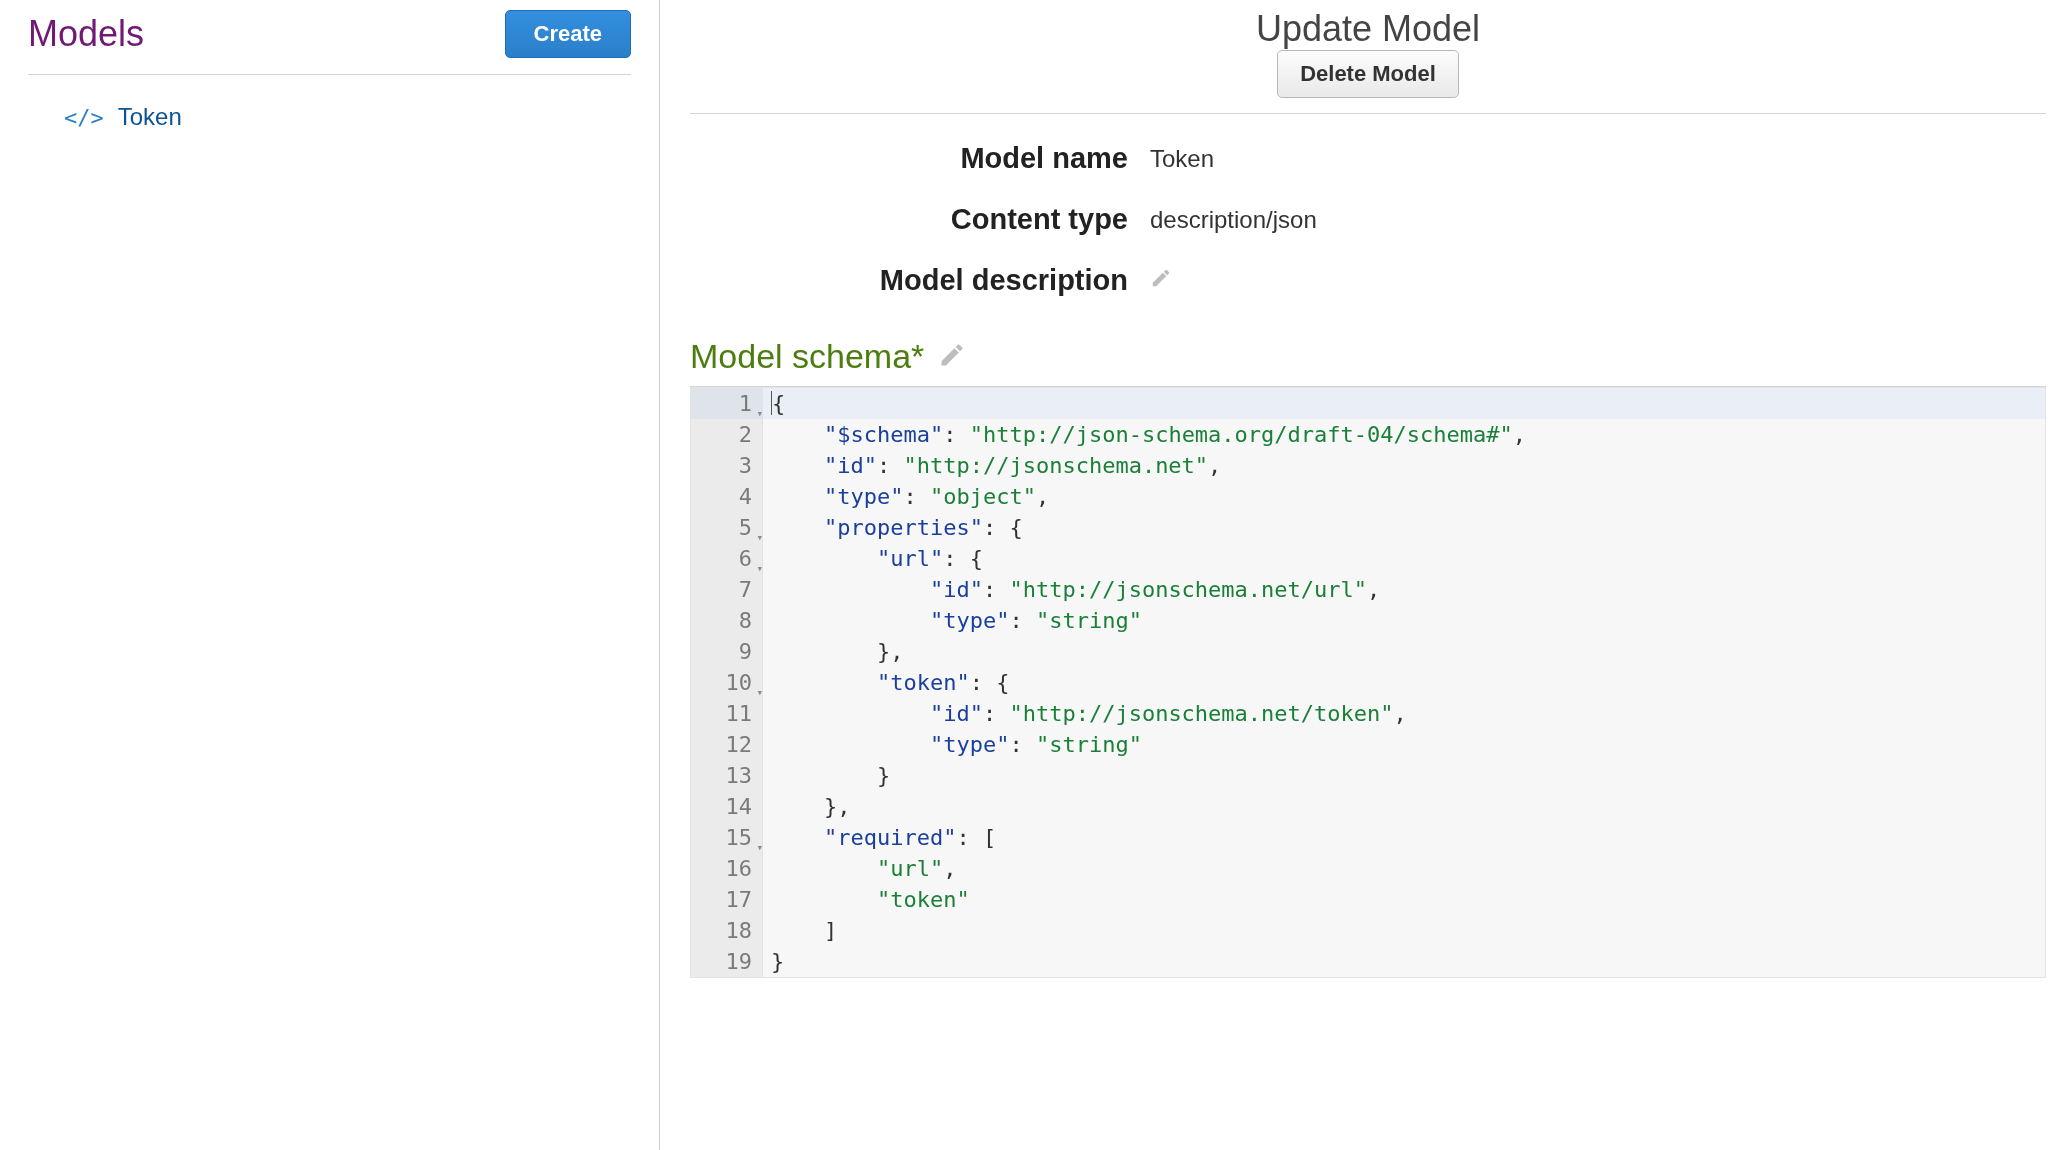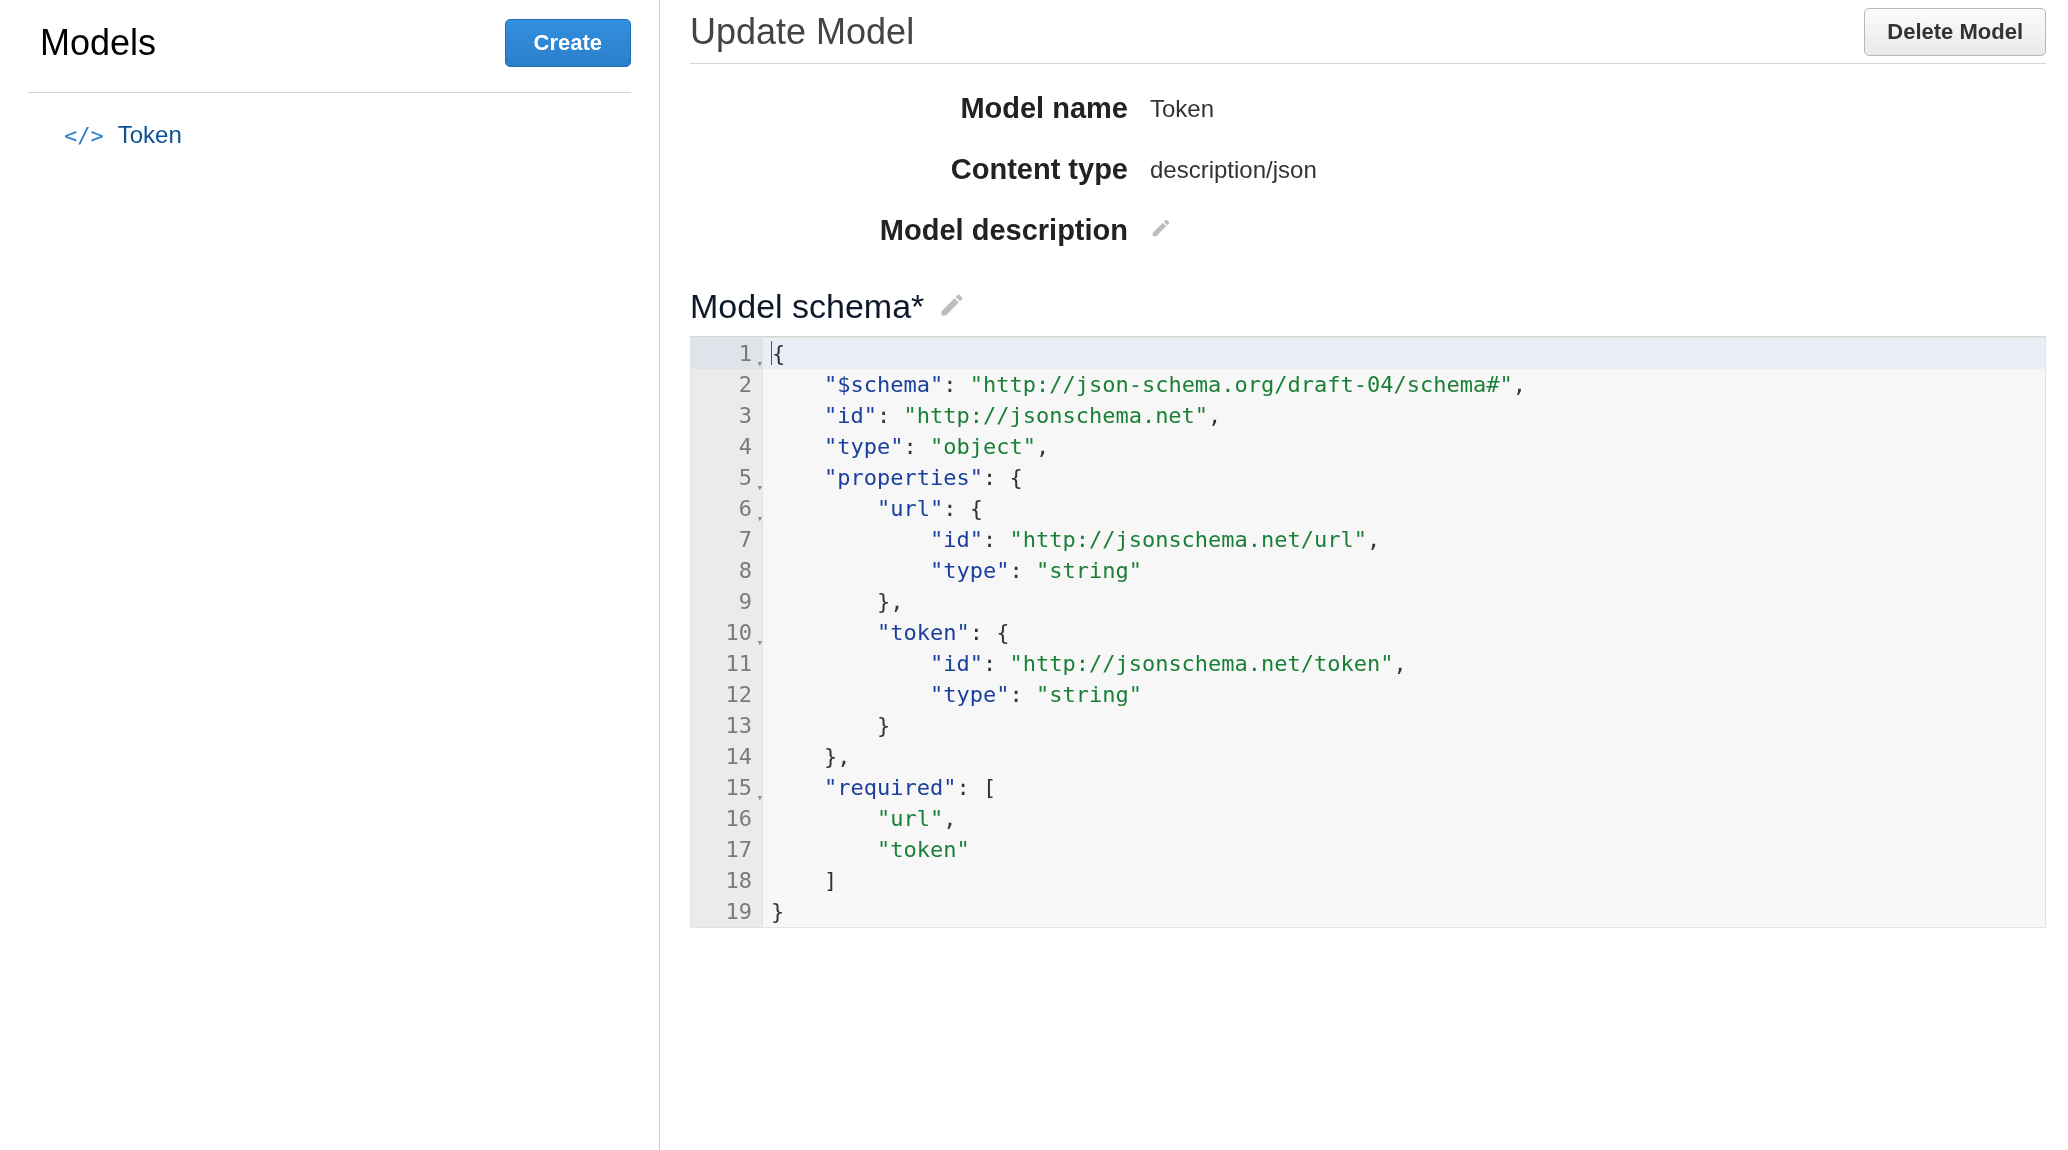--- a/index.html
+++ b/index.html
@@ -4,46 +4,46 @@
 <style>
   * { box-sizing: border-box; }
   html, body { margin:0; padding:0; font-family: "Helvetica Neue", Helvetica, Arial, sans-serif; color:#333; background:#fff; }
   body { width:2068px; }
 
   .page { display:flex; width:100%; min-height:1150px; }
 
   
   .left { width:660px; padding:10px 28px 0 28px; border-right:1px solid #ccc; }
   .left-header { display:flex; align-items:center; justify-content:space-between; padding-bottom:16px; border-bottom:1px solid #d5d5d5; }
-  .left-title { font-size:36px; color:#000000; font-weight:400; margin:12px; }
+  .left-title { font-size:36px; color:#701a75; font-weight:400; margin:0; }
   .btn-primary { background:linear-gradient(#338fe0,#2b7fc9); color:#fff; border:1px solid #1f6db3; border-radius:5px; padding:10px 28px; font-size:22px; font-weight:bold; cursor:pointer; }
 
   .model-list { padding-top:22px; }
   .model-item { display:flex; align-items:center; gap:14px; padding:6px 12px 6px 36px; cursor:pointer; }
   .model-item .code-icon { color:#2b7fc9; font-family:monospace; font-size:22px; }
   .model-item .label { color:#0b5394; font-size:24px; }
 
   
   .right { flex:1; padding:8px 22px 0 30px; }
-  .right-header { display:flex; align-items:center; justify-content:space-between; border-bottom:1px solid #d5d5d5; padding-bottom:7px; }
+  .right-header { display:flex; align-items:center; justify-content:space-between; border-bottom:1px solid #d5d5d5; padding-bottom:15px;flex-direction:column; }
   .right-title { font-size:36px; color:#444; font-weight:400; margin:0; }
   .btn-default { background:linear-gradient(#fcfcfc,#e9e9e9); border:1px solid #b7b7b7; border-radius:5px; padding:10px 22px; font-size:22px; font-weight:bold; color:#333; cursor:pointer; }
 
   .desc { font-size:24px; color:#333; padding:24px 0 8px 0; }
   .desc a { color:#0b67c2; text-decoration:none; }
   .ext-icon { display:inline-block; vertical-align:-2px; margin-right:2px; }
 
   .form-rows { padding:14px 0 8px 0; }
   .form-row { display:flex; align-items:center; padding:14px 0; }
   .form-label { width:460px; text-align:right; font-size:29px; font-weight:bold; color:#222; padding-right:22px; }
   .form-value { font-size:24px; color:#333; display:flex; align-items:center; gap:14px; }
   .pencil-small { width:22px; height:22px; }
 
   .schema-header { display:flex; align-items:center; gap:14px; border-bottom:1px solid #d5d5d5; padding:18px 0 10px 0; }
-  .schema-title { font-size:34px; color:#0f172a; font-weight:400; margin:0; }
+  .schema-title { font-size:34px; color:#4d7c0f; font-weight:400; margin:0; }
   .pencil-big { width:28px; height:28px; }
 
   
   .editor { border:1px solid #e3e3e3; font-family:Menlo,Consolas,monospace; font-size:22px; line-height:31px; margin-top:0; }
   .editor-row { display:flex; }
   .gutter { width:72px; background:#ebebeb; color:#7a7a7a; text-align:right; padding-right:10px; user-select:none; position:relative; border-right:1px solid #e3e3e3; }
   .fold { position:absolute; right:-1px; top:10px; font-size:11px; color:#8a8a8a; }
   .code { flex:1; white-space:pre; padding-left:8px; background:#f7f7f7; }
   .editor-row.active .code { background:#e9eef7; }
   .editor-row.active .gutter { background:#dfe3ea; }

